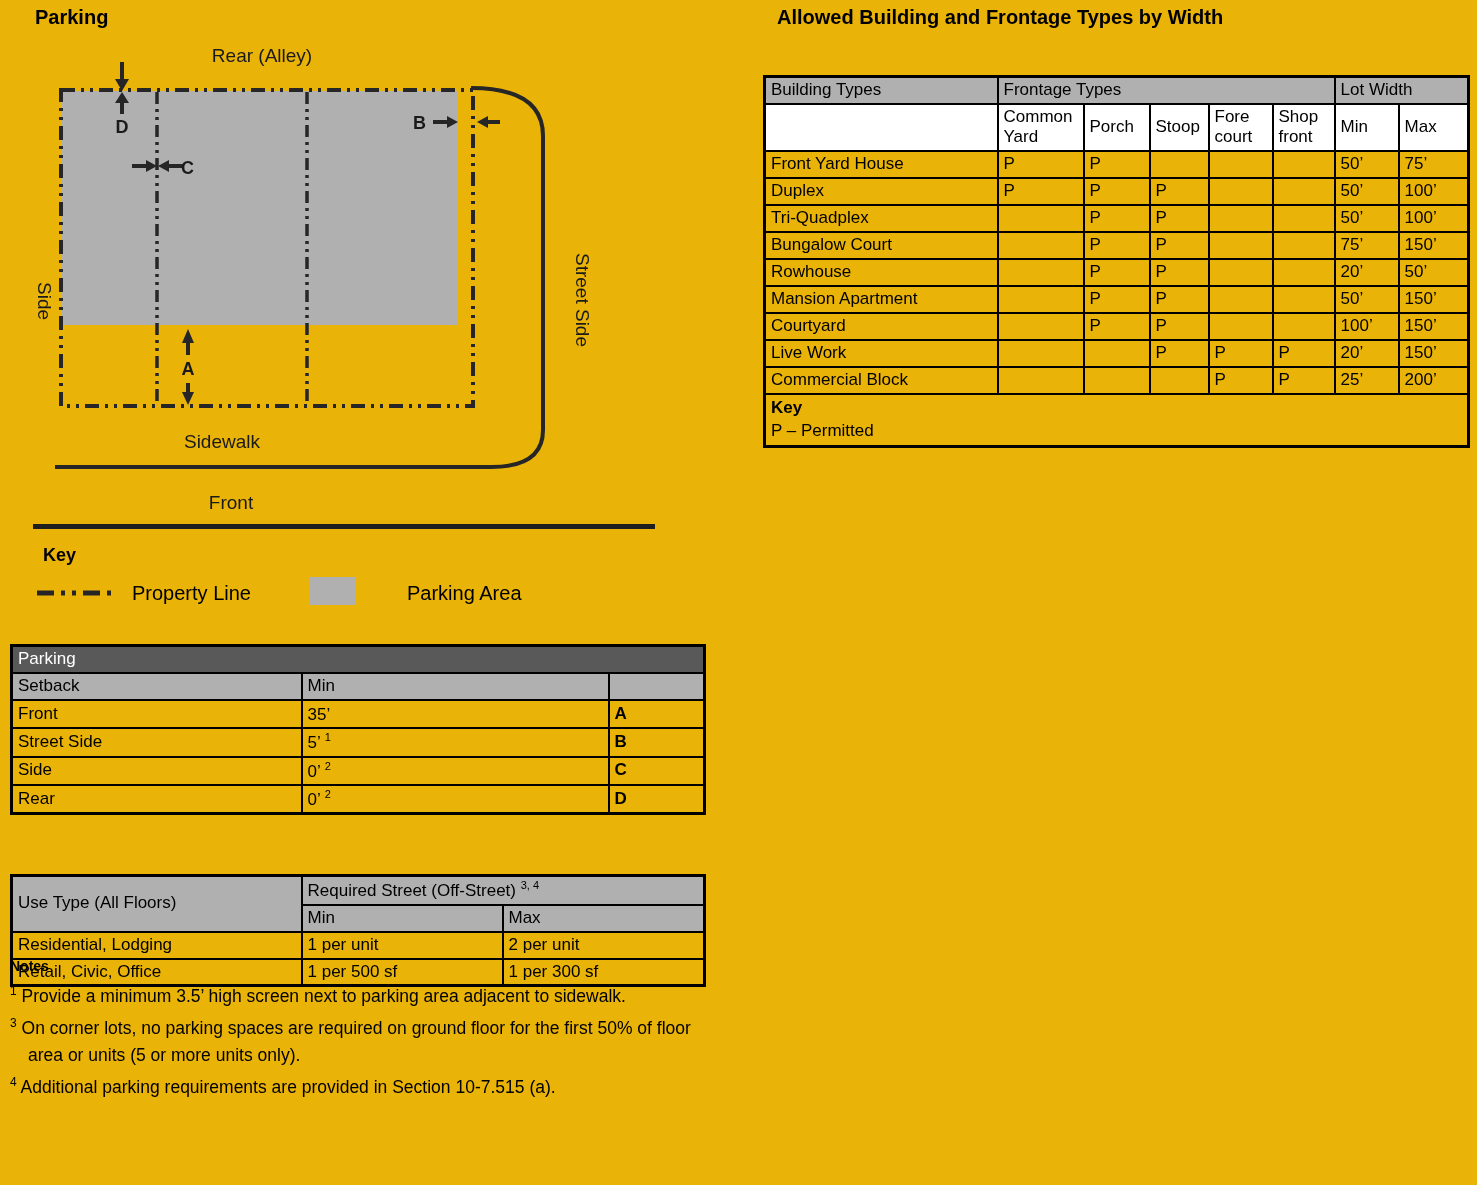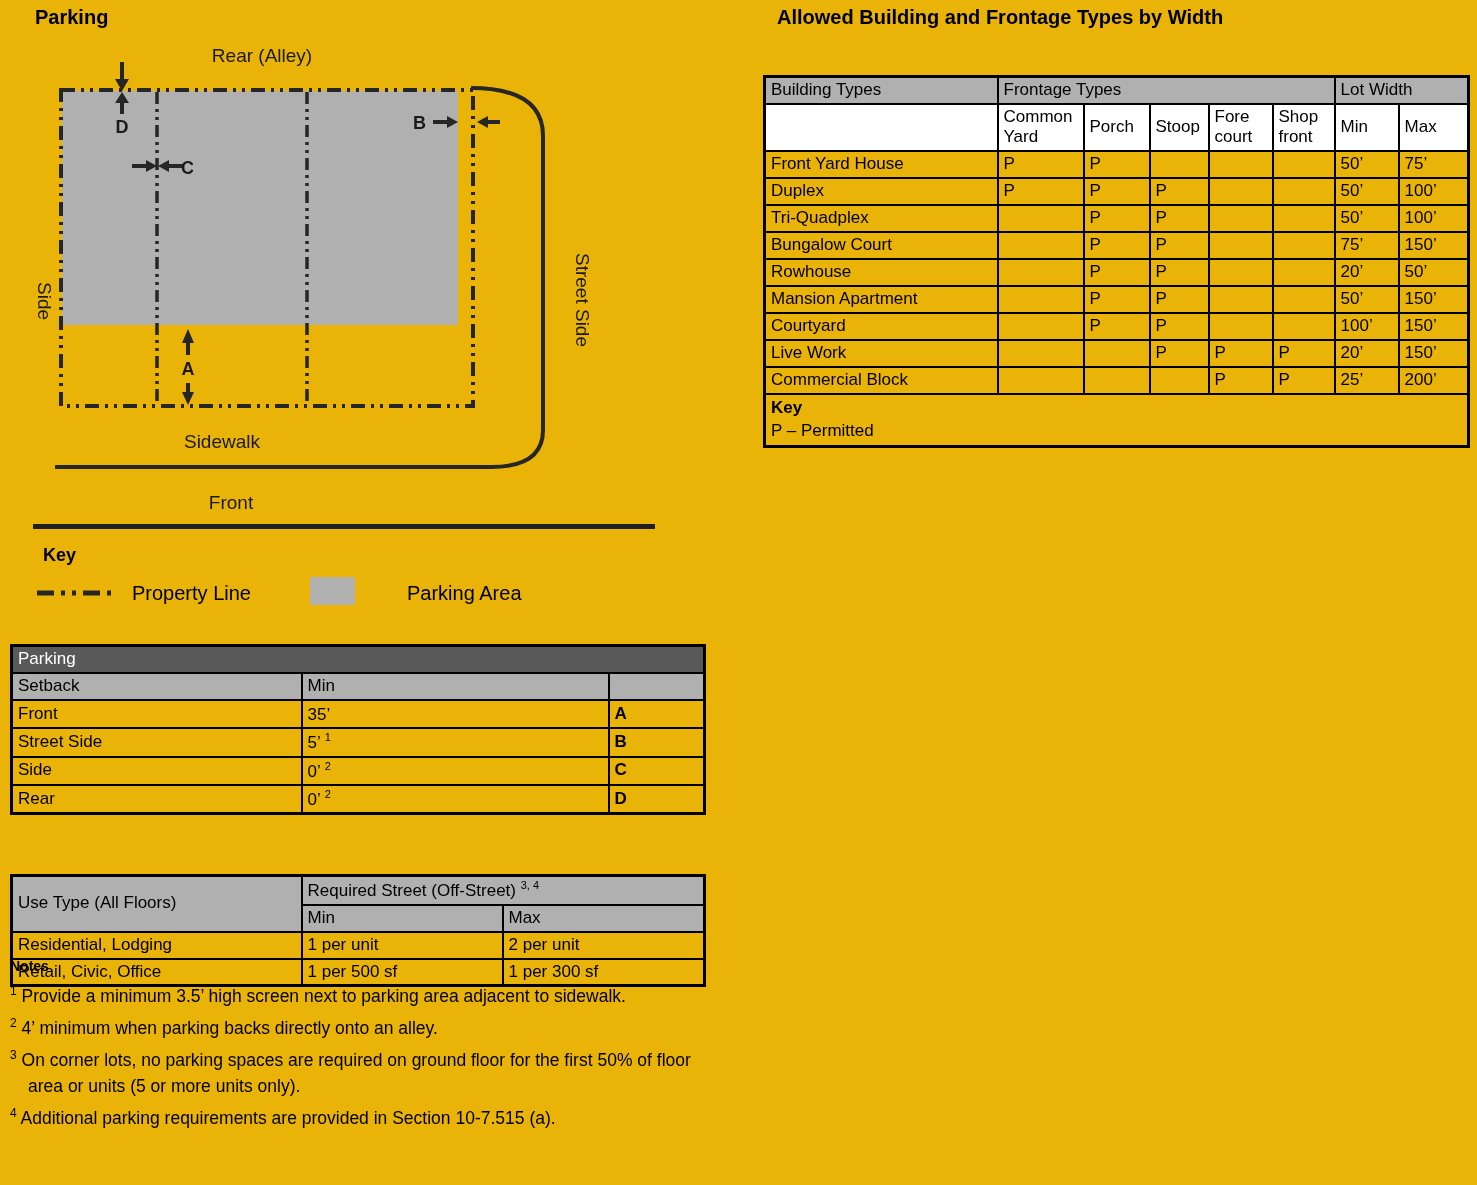--- a/index.html
+++ b/index.html
@@ -156,21 +156,20 @@
       <td>Retail, Civic, Office</td>
       <td>1 per 500 sf</td>
       <td>1 per 300 sf</td>
     </tr>
   </tbody>
     </table>
 
   <div id="notes" class="abs" style="left:10px;top:954px;">
     <div class="notes-title">Notes</div>
     <div class="note"><sup>1</sup> <span>Provide a minimum 3.5’ high screen next to parking area adjacent to sidewalk.</span></div>
-    <div class="note"><sup>2</sup> <span>4’ minimum when parking backs directly onto an alley.</span></div>
     <div class="note"><sup>3</sup> <span>On corner lots, no parking spaces are required on ground floor for the first 50% of floor area or units (5 or more units only).</span></div>
     <div class="note"><sup>4</sup> <span>Additional parking requirements are provided in Section 10-7.515 (a).</span></div>
   </div>
 
   <div class="abs sect-title" style="left:777px;top:6px;">Allowed Building and Frontage Types by Width</div>
 
   <table class="abs" style="left:763px;top:75px;width:704px;">
     <colgroup>
       <col style="width:233px;">
         <col style="width:86px;">

